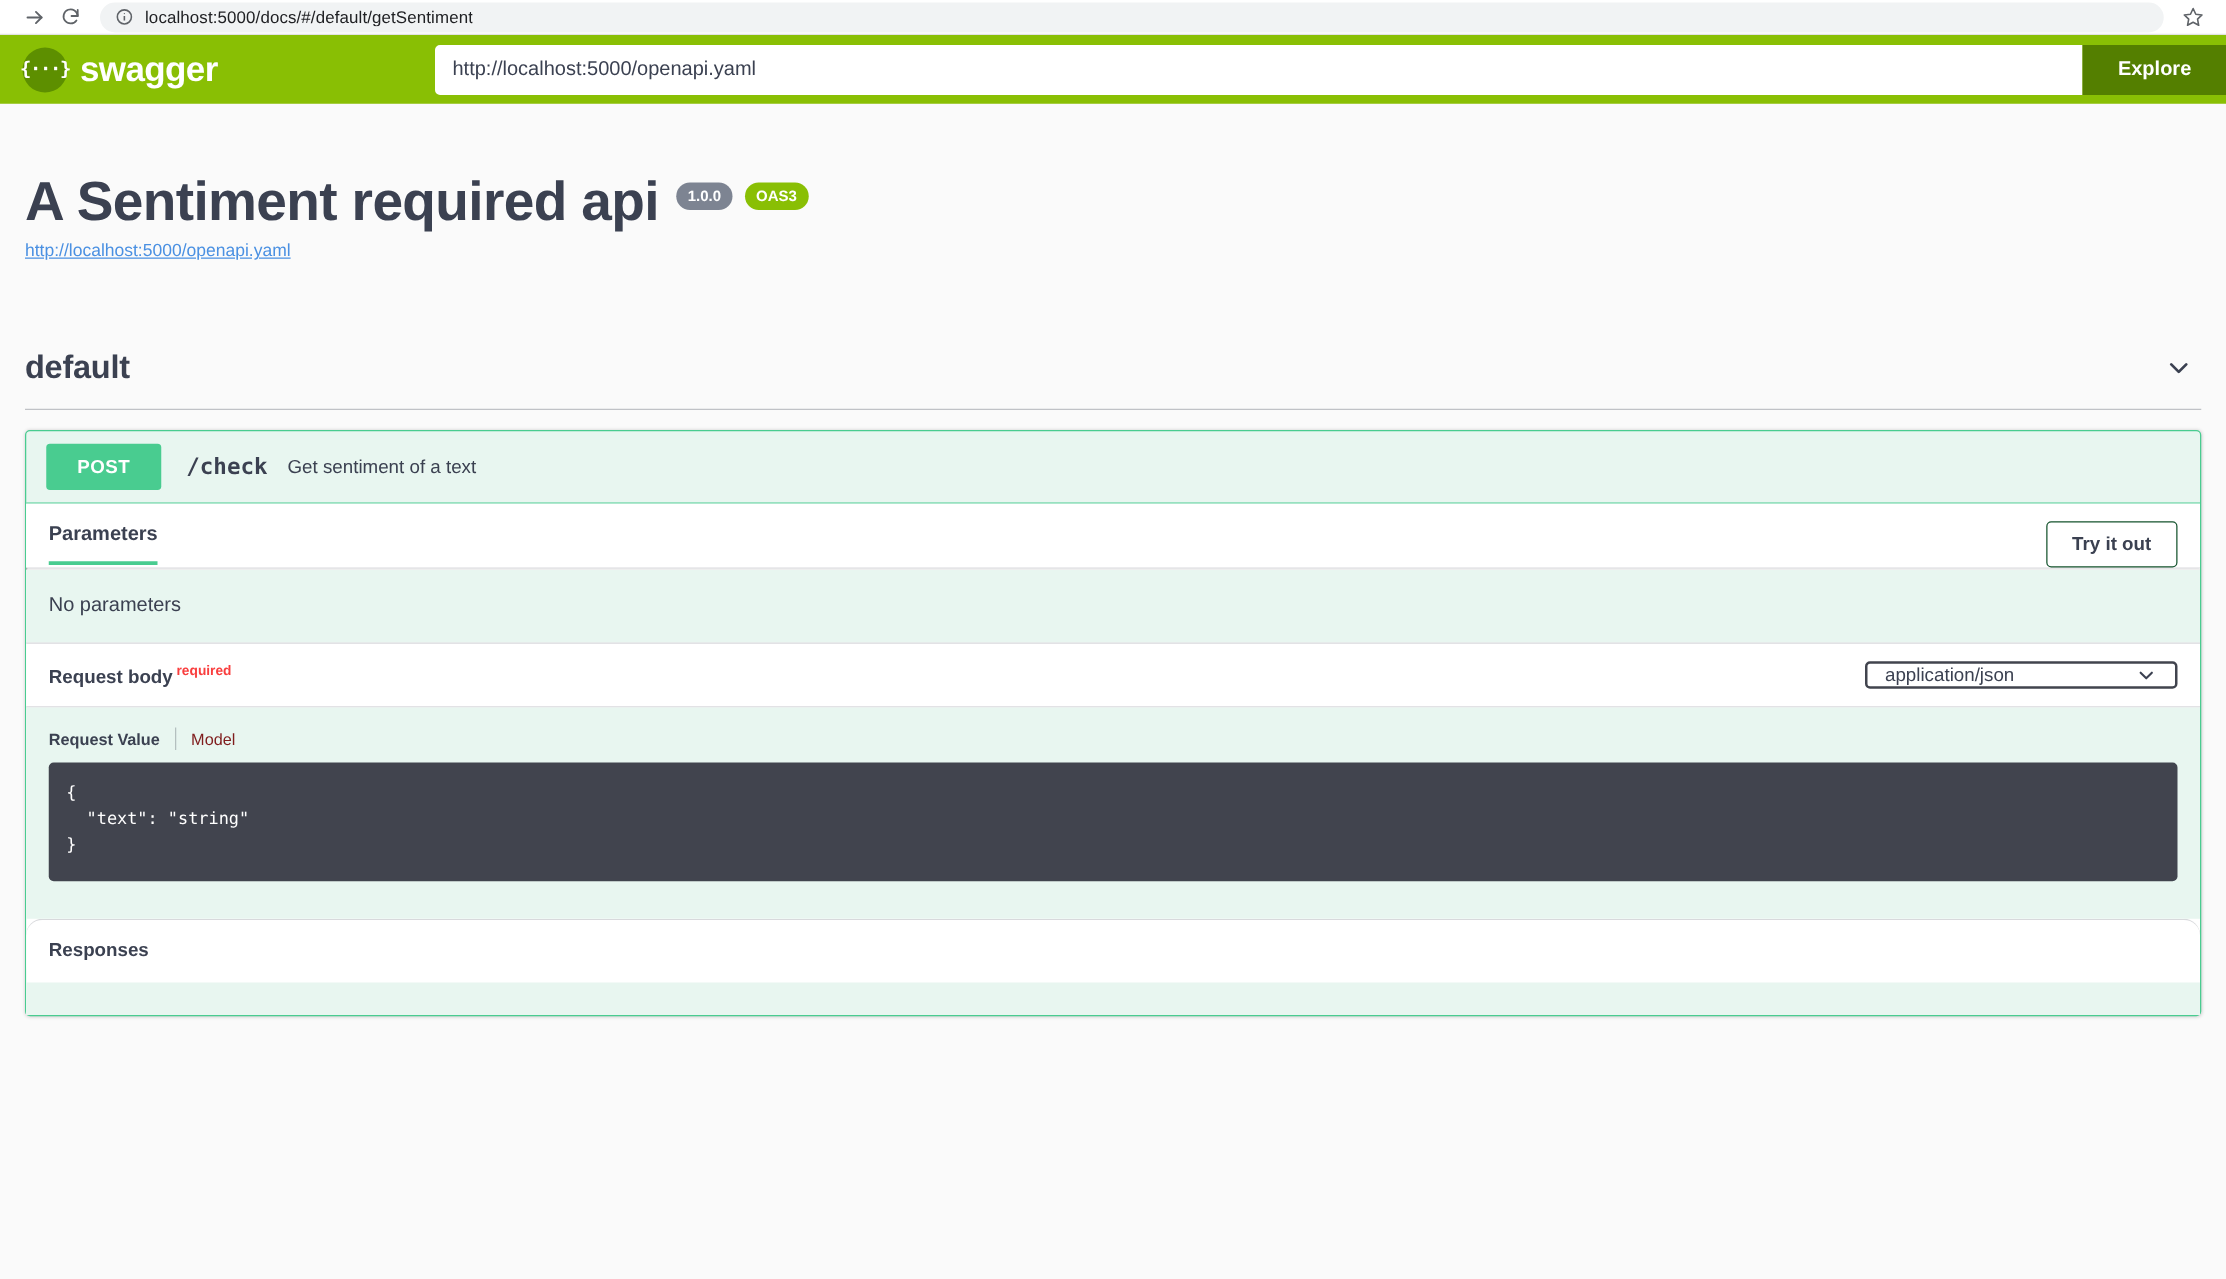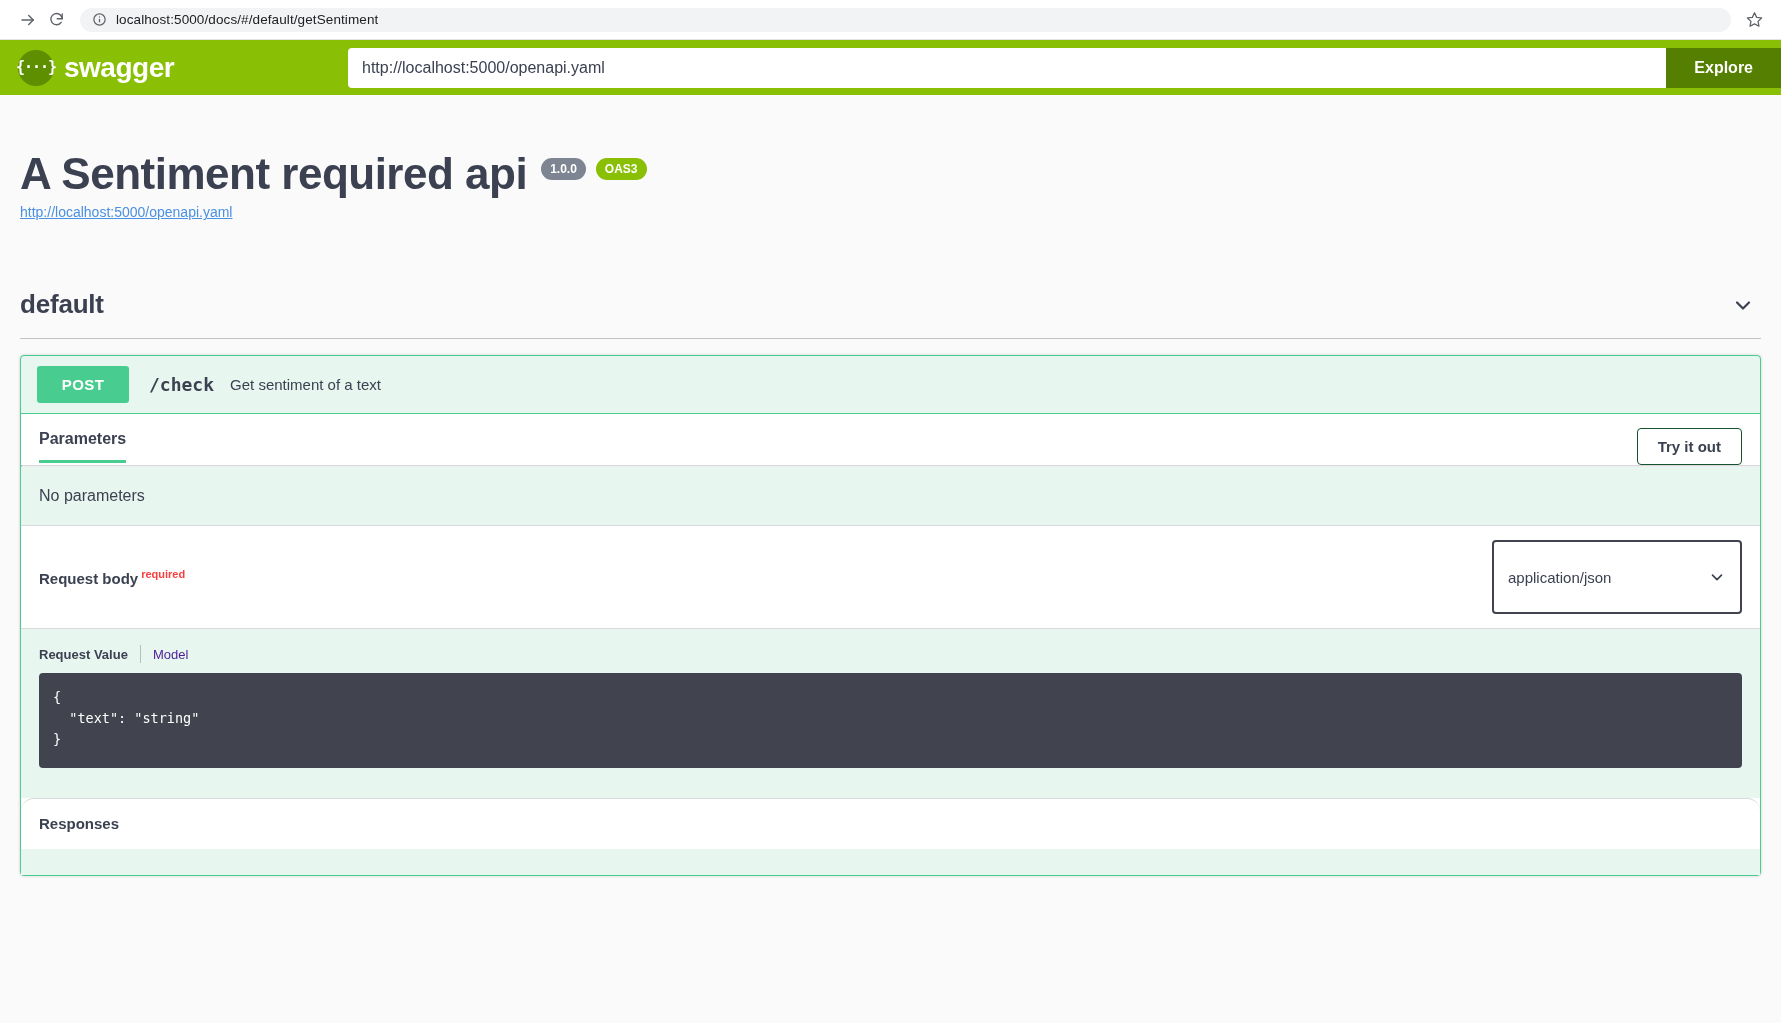--- a/index.html
+++ b/index.html
@@ -6,21 +6,21 @@
   html, body {
     margin: 0; padding: 0;
     width: 1781px; height: 1023px;
     overflow: hidden;
     background: #fafafa;
     font-family: "Liberation Sans", sans-serif;
   }
 
   
   .browser-bar {
-    height: 40px;
+    height: 28px;
     background: #ffffff;
     display: flex;
     align-items: center;
     padding: 0 14px;
     border-bottom: 1px solid #e2e2e2;
   }
   .nav-btn {
     width: 28px; height: 28px;
     display: flex; align-items: center; justify-content: center;
     color: #5f6368;
@@ -293,21 +293,21 @@
     color: #f93e3e;
     font-size: 11px;
     font-weight: bold;
     vertical-align: super;
     margin-left: 3px;
   }
   .content-type-select {
     border: 2px solid #41444e;
     border-radius: 4px;
     background: #ffffff;
-    padding: 26px 14px;
+    padding: 0 14px;
     min-width: 250px;
     display: flex;
     align-items: center;
     justify-content: space-between;
     font-size: 15px;
     color: #3b4151;
     cursor: pointer;
   }
   .content-type-select .chev {
     color: #3b4151;
@@ -336,21 +336,21 @@
     color: #3b4151;
   }
   .example-tab-sep {
     width: 1px;
     height: 18px;
     background: rgba(59,65,81,.3);
     margin: 0 12px;
   }
   .example-tab-inactive {
     font-size: 13px;
-    color: #4c1d95;
+    color: #7f1d1d;
     cursor: pointer;
   }
   .code-block {
     background: #41444e;
     border-radius: 4px;
     padding: 14px 14px 18px 14px;
     min-height: 80px;
   }
   .code-block pre {
     margin: 0;

